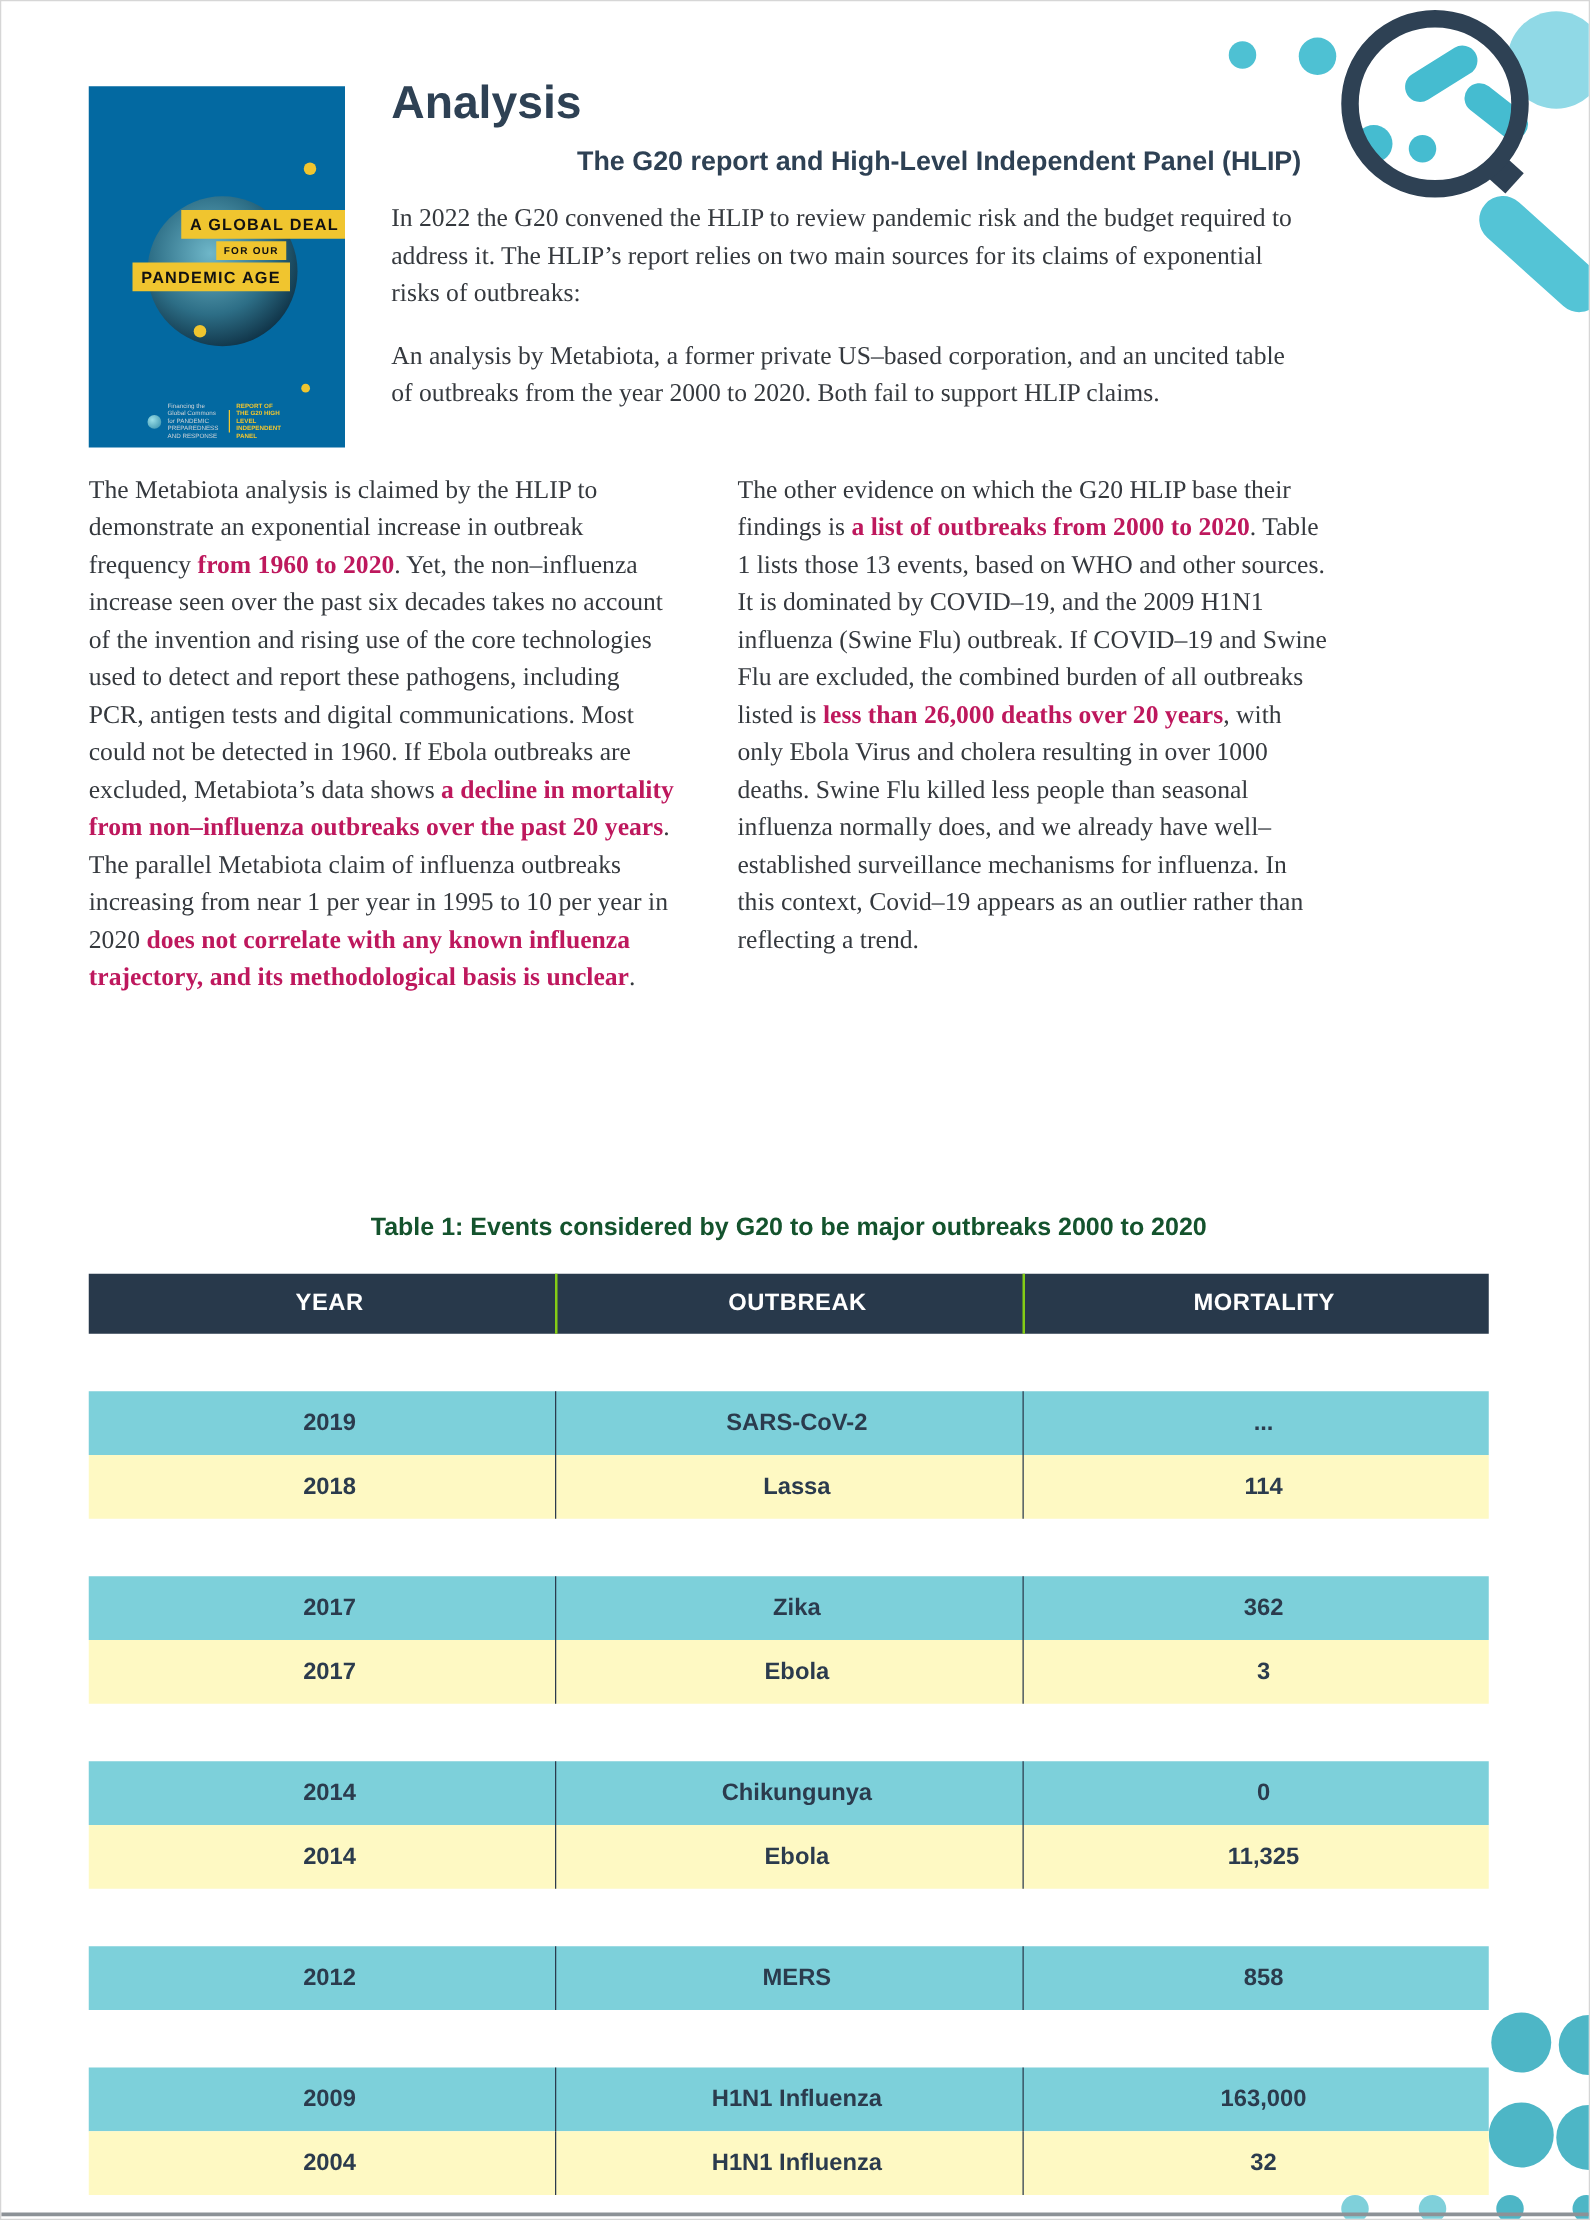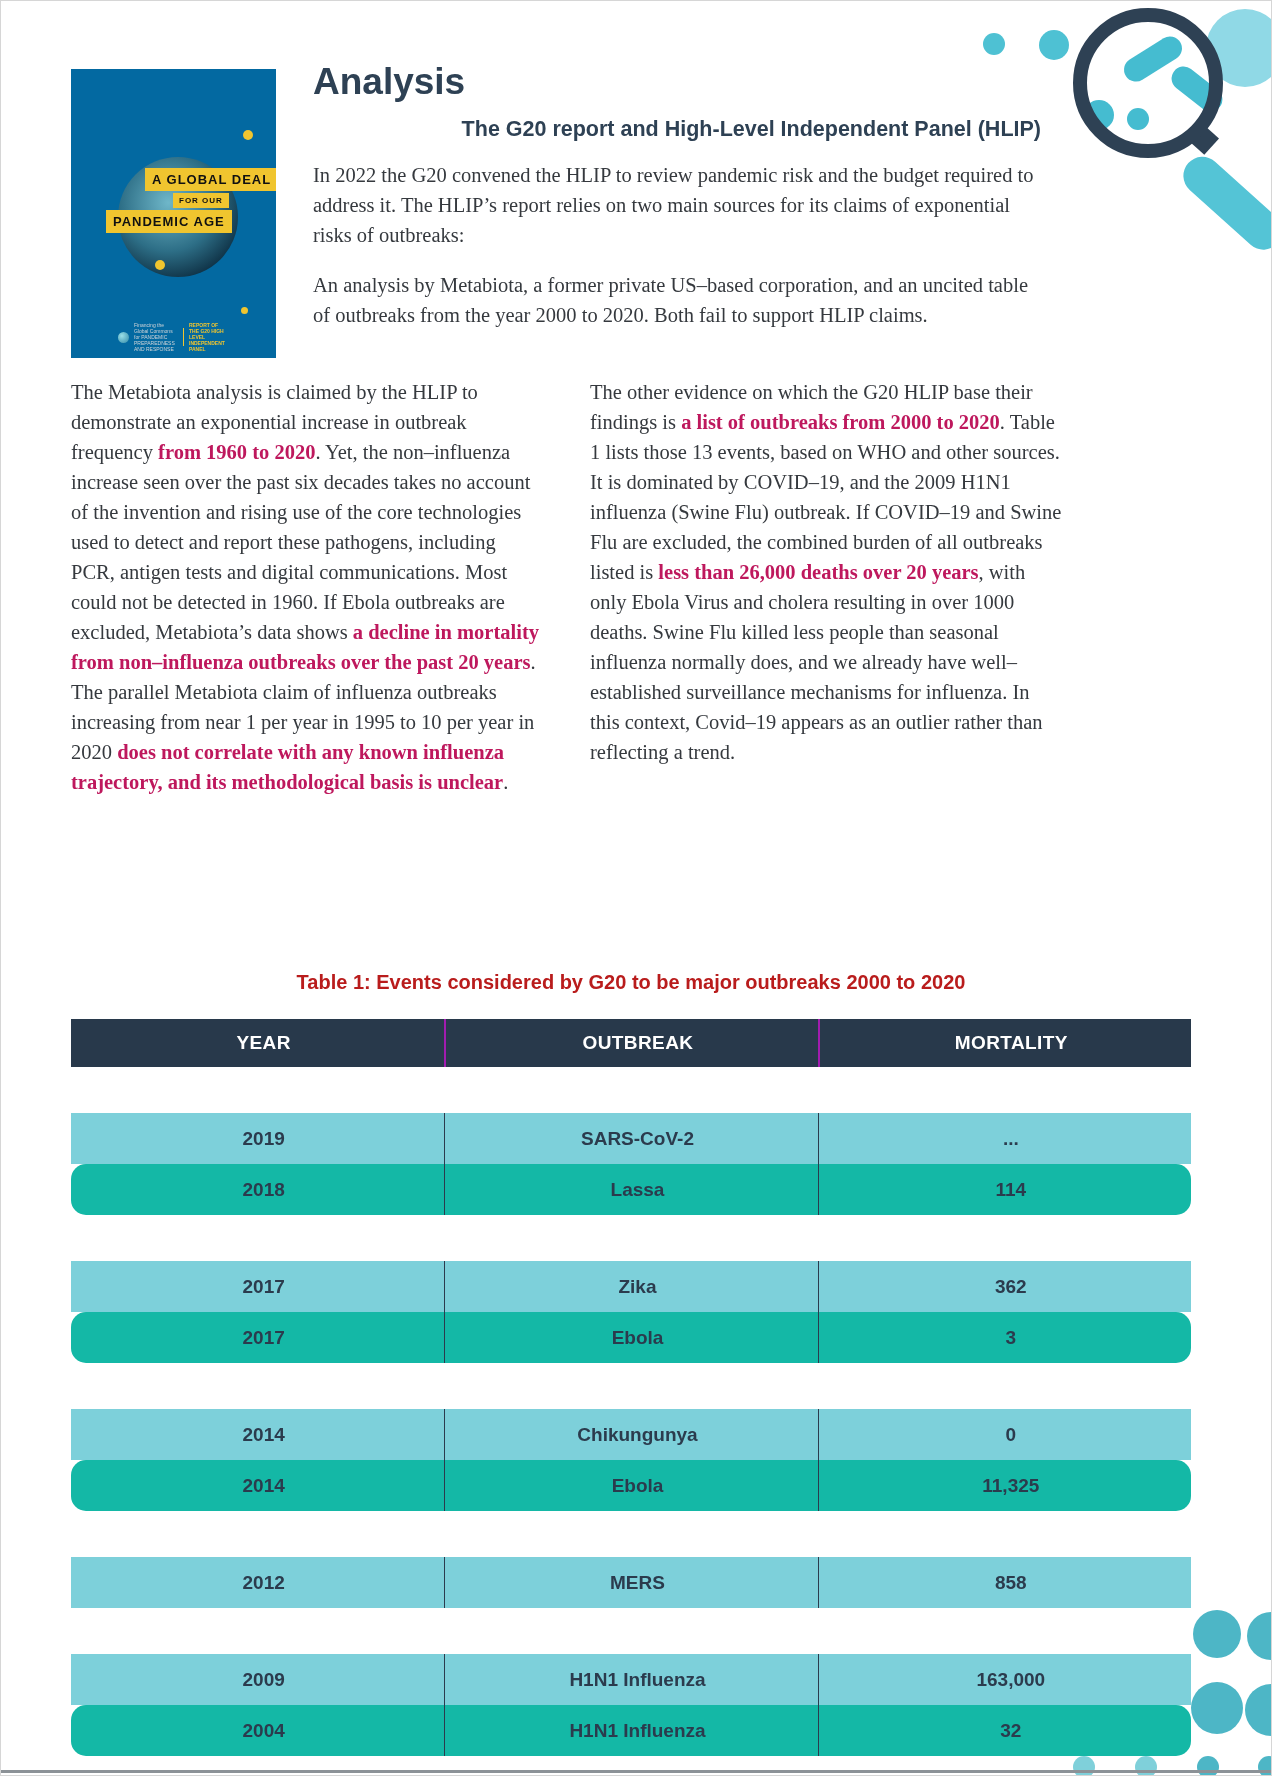--- a/index.html
+++ b/index.html
@@ -27,29 +27,29 @@
   .subtitle{font-size:21.5px;font-weight:700;color:#2e4154;margin:0 0 18px 0;text-align:right;}
   .intro{font-family:"Liberation Serif",serif;font-size:20.5px;line-height:30px;color:#35393e;margin:0 0 20px 0;}
   
   .cols{position:absolute;left:70px;top:376px;width:992px;display:flex;gap:46px;}
   .col{font-family:"Liberation Serif",serif;font-size:20.5px;line-height:30px;color:#35393e;}
   .col-left{width:473px;}
   .col-right{width:473px;}
   .col .b{font-weight:700;color:#be185d;margin-top:16px;}
   
   .tcaption{position:absolute;left:70px;top:970px;width:1120px;text-align:center;
-    font-size:20px;font-weight:700;color:#b91c1c;}
+    font-size:20px;font-weight:700;color:#14532d;}
   .datatable{position:absolute;left:70px;top:1018px;width:1120px;z-index:2;}
   .trow{display:grid;grid-template-columns:1fr 1fr 1fr;}
   .thead{background:#28394b;height:48px;}
-  .thead .tcell{color:#ffffff;font-size:19px;font-weight:700;letter-spacing:.4px;border-left:2px solid #a21caf;}
+  .thead .tcell{color:#ffffff;font-size:19px;font-weight:700;letter-spacing:.4px;border-left:2px solid #84cc16;}
   .thead .tcell:first-child{border-left:none;}
   .tbody-row{height:51px;}
   .row-light{background:#7dd0da;margin-top:46px;}
-  .row-dark{background:#14b8a6;border-radius:15px;}
+  .row-dark{background:#fef9c3;}
   .tbody-row .tcell{color:#2b3b4d;font-size:19px;font-weight:700;border-left:1.5px solid #2b3b4d;}
   .tbody-row .tcell:first-child{border-left:none;}
   .tcell{display:flex;align-items:center;justify-content:center;padding-left:12px;}
   
   .deco{position:absolute;border-radius:50%;}
   .teal{background:#4ec1d3;}
   .teal-dark{background:#4db6c6;}
   .teal-light{background:#7fd0da;}
   .big-light-circle{left:1205px;top:8px;width:78px;height:78px;background:#90d9e6;}
   .mag-stub{position:absolute;left:1188px;top:126px;width:26px;height:22px;background:#2e4154;transform:rotate(42deg);}

